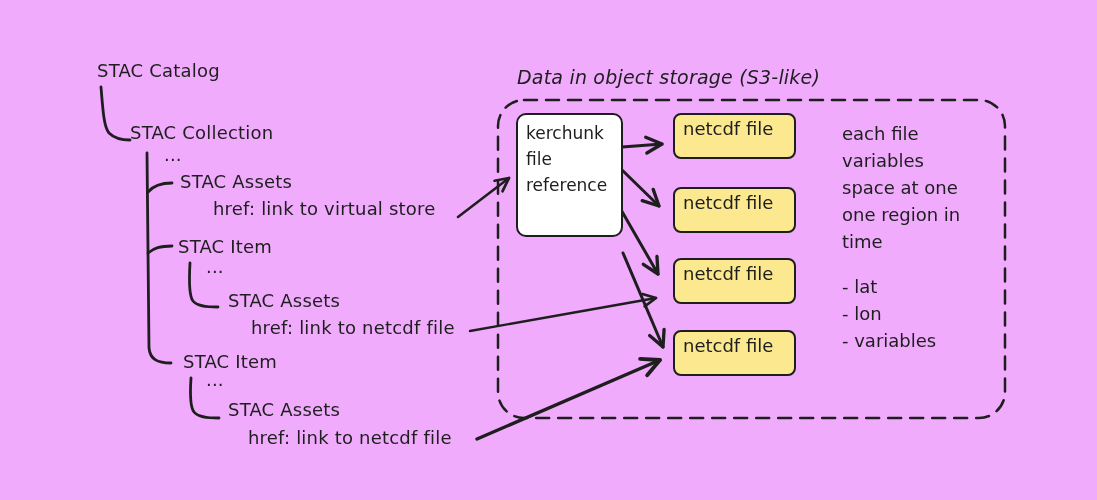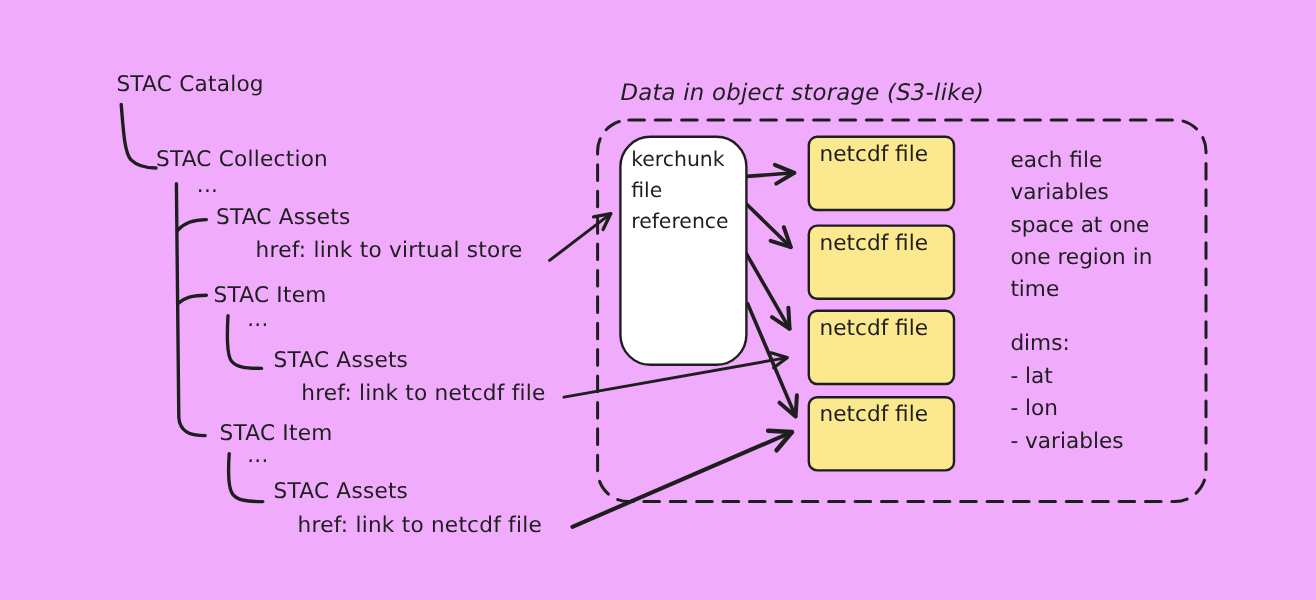--- a/index.html
+++ b/index.html
@@ -21,27 +21,27 @@
     letter-spacing:0.2px;
   }
   .title { font-size:19px; }
   .box {
     position:absolute;
     border:2.6px solid #1e1e1e;
     box-sizing:border-box;
     background:#ffffff;
   }
   .kerchunk {
-    left:516px; top:113px; width:107px; height:192px;
-    border-radius:26px;
+    left:516px; top:113px; width:107px; height:124px;
+    border-radius:10px;
     padding:5px 8px;
   }
   .kerchunk .bline { font-size:17px; line-height:26px; }
   .netcdf {
-    width:123px; height:63px;
+    width:123px; height:46px;
     border-radius:8px;
     padding:2px 8px;
   }
   .netcdf .blabel { font-size:18px; line-height:24px; }
   .note-line { font-size:18px; line-height:27px;margin-left:22px; }
   .note { position:absolute; }
 </style>
 </head>
 <body>
 
@@ -113,19 +113,18 @@
 
   <div class="note" style="left:820px; top:120px;">
     <div class="note-line">each file</div>
     <div class="note-line">variables</div>
     <div class="note-line">space at one</div>
     <div class="note-line">one region in</div>
     <div class="note-line">time</div>
   </div>
 
   <div class="note" style="left:820px; top:273px;">
-    <div class="note-line">dims:</div>
     <div class="note-line">- lat</div>
     <div class="note-line">- lon</div>
     <div class="note-line">- variables</div>
   </div>
 
 </div>
 
 </body></html>

